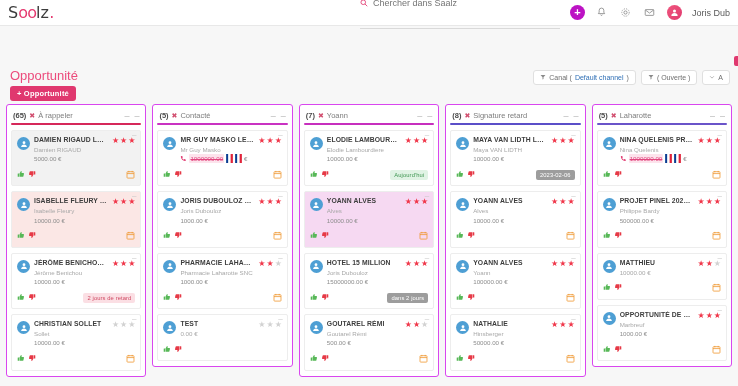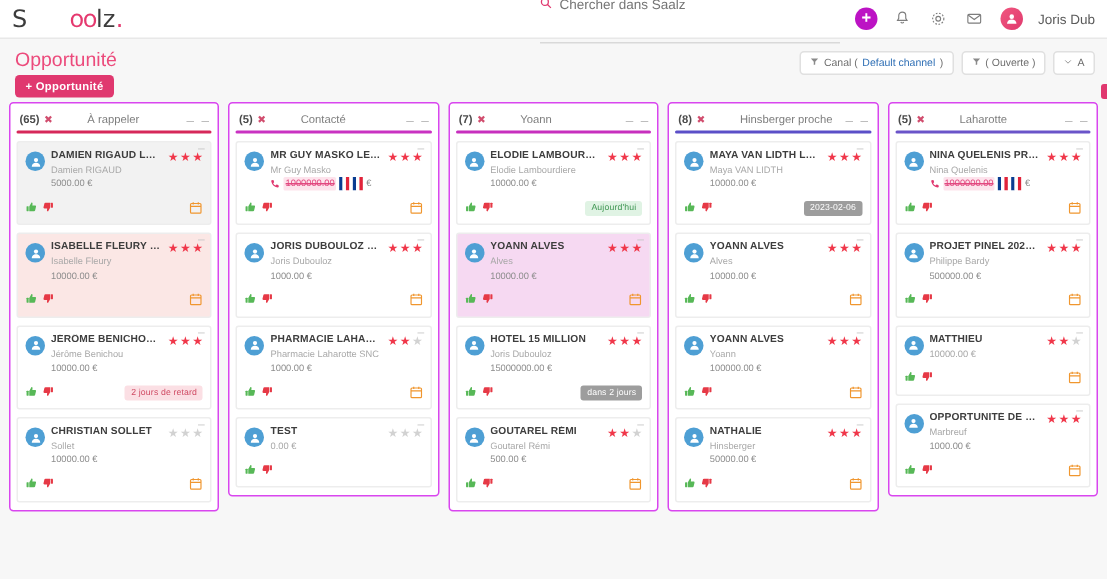--- a/index.html
+++ b/index.html
@@ -23,21 +23,21 @@
     position: relative;
   }
   .brand {
     font-size: 16px;
     letter-spacing: .2px;
     color: #3c3c3c;
     font-family: "DejaVu Sans", sans-serif;
     display: flex;
     align-items: baseline;
   }
-  .brand .b-oo { color: #e5396f; letter-spacing: -1px; margin-left: 28px; }
+  .brand .b-oo { color: #e5396f; letter-spacing: -1px; }
   .brand .b-dot { color: #e5396f; }
 
   .topbar-right {
     margin-left: auto;
     display: flex;
     align-items: center;
     gap: 10px;
   }
   .search-wrap {
     display: flex;
@@ -81,20 +81,21 @@
     font-size: 9px;
     color: #5a5a5a;
     white-space: nowrap;
   }
 
   
   .titlerow {
     padding: 6px 10px 4px 10px;
     position: relative;
     height: 42px;
+    margin-top: 36px;
   }
   .page-title {
     color: #ec4b7c;
     font-size: 13px;
     font-weight: normal;
     margin-bottom: 3px;
   }
   .btn-new {
     display: inline-block;
     background: #e0386f;
@@ -146,21 +147,21 @@
   }
   .col-head {
     display: flex;
     align-items: center;
     gap: 3px;
     font-size: 7.5px;
     padding: 2px 2px 3px 2px;
   }
   .col-count { font-weight: bold; color: #4a4a4a; }
   .col-x { color: #d14d6e; font-size: 7px; }
-  .col-label { color: #7d7d7d; margin-left: 20px; }
+  .col-label { color: #7d7d7d; }
   .col-actions {
     margin-left: auto;
     display: flex;
     gap: 5px;
     color: #b5b5b5;
     font-size: 9px;
     line-height: 6px;
   }
   .col-bar {
     height: 2px;
@@ -904,21 +905,21 @@
                 <line x1="11" y1="1.6" x2="11" y2="4.2" stroke="#f0962e" stroke-width="1.4"></line>
               </svg></span>
           </span>
         </div>
       </div>
     </div>
     <div class="column">
       <div class="col-head">
         <span class="col-count">(8)</span>
         <span class="col-x">✖</span>
-        <span class="col-label">Hinsberger proche</span>
+        <span class="col-label">Signature retard</span>
         <span class="col-actions">
           <span>–</span>
           <span>–</span>
         </span>
       </div>
       <div class="col-bar" style="background: rgb(91, 79, 200);"></div>
       <div class="card ">
         <span class="dots">–</span>
         <div class="card-top">
           <span class="card-avatar">

